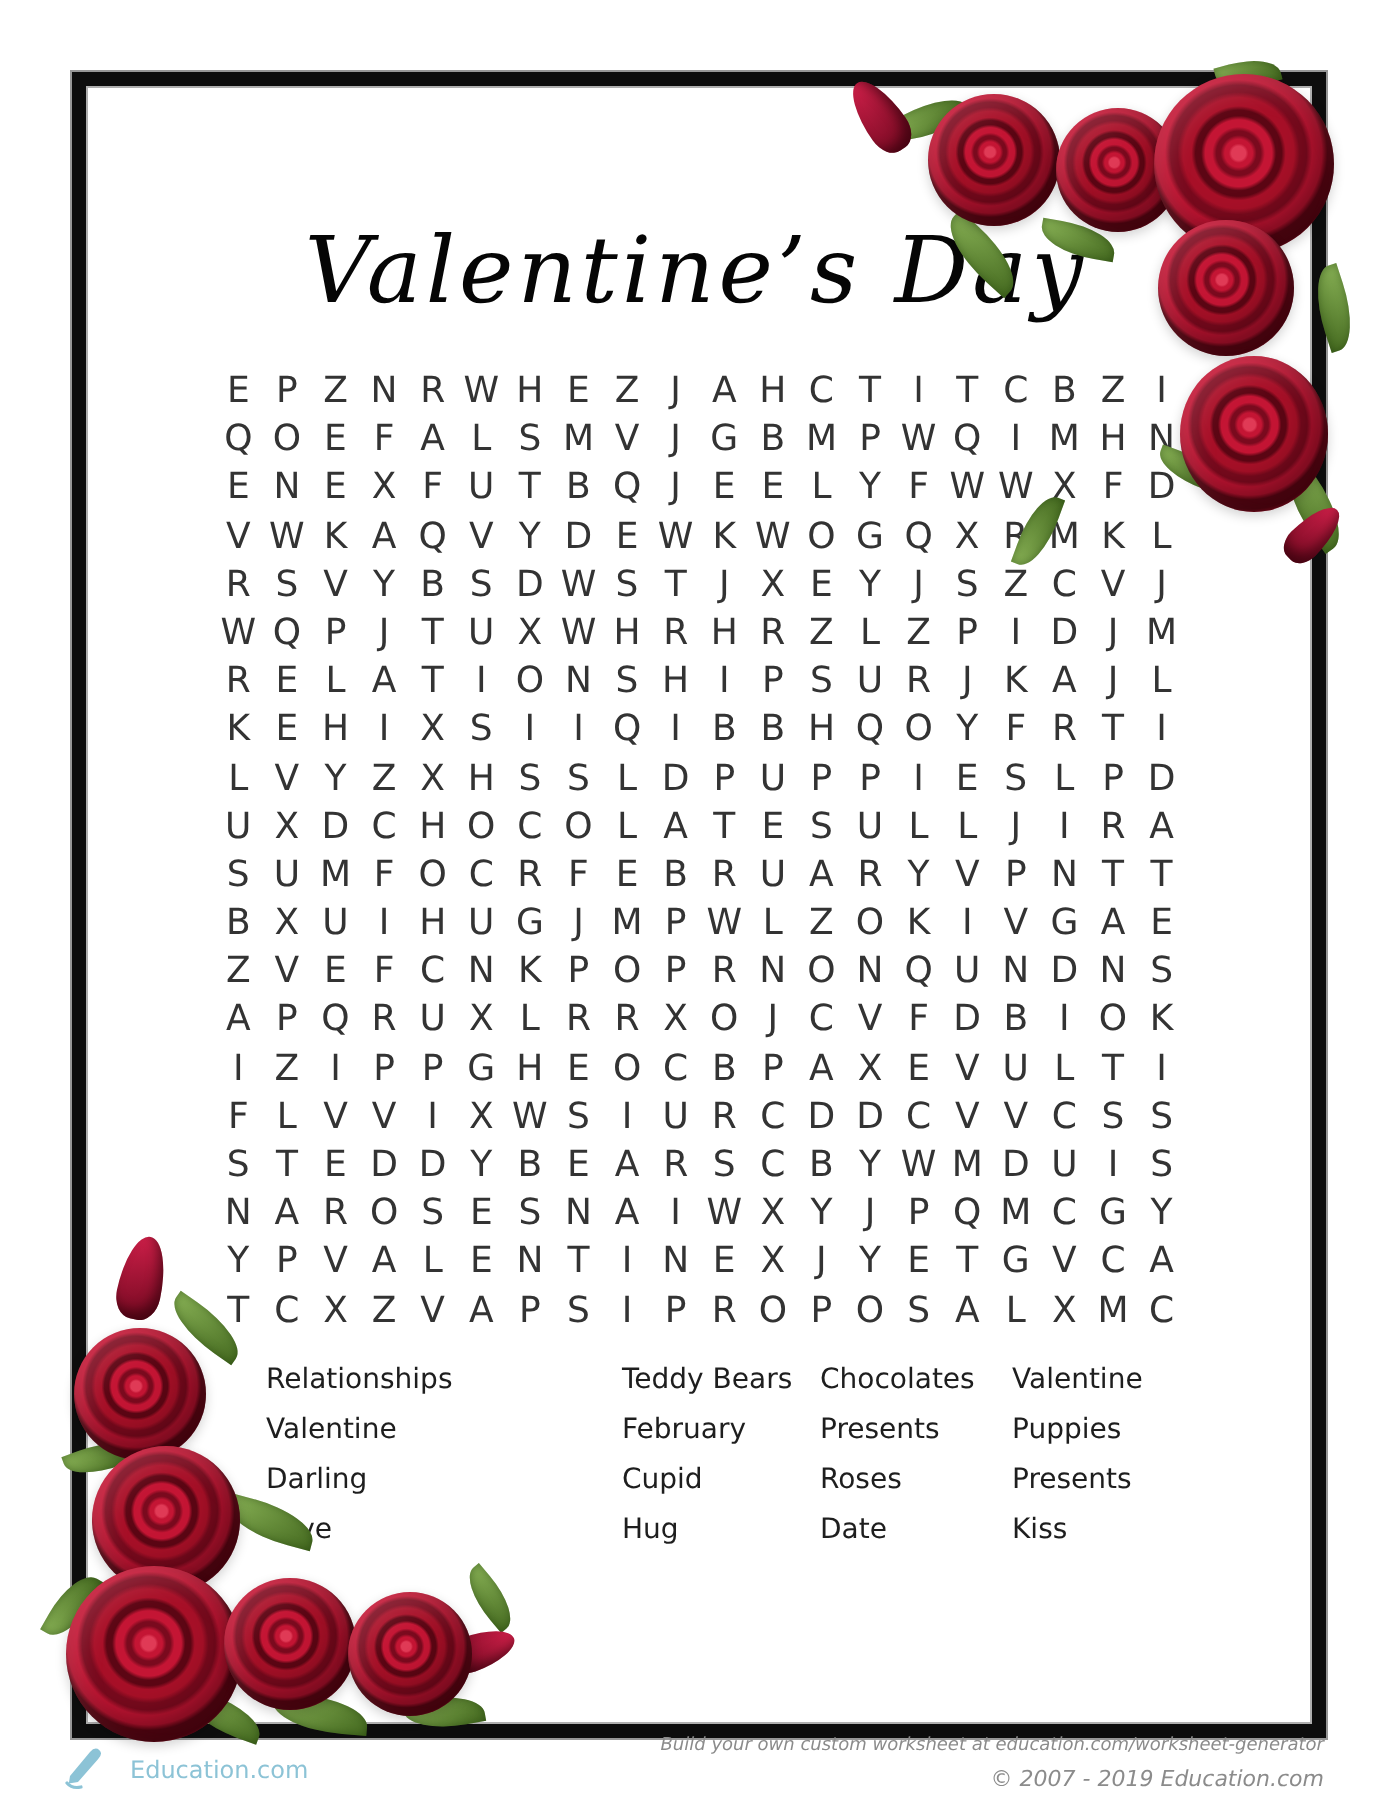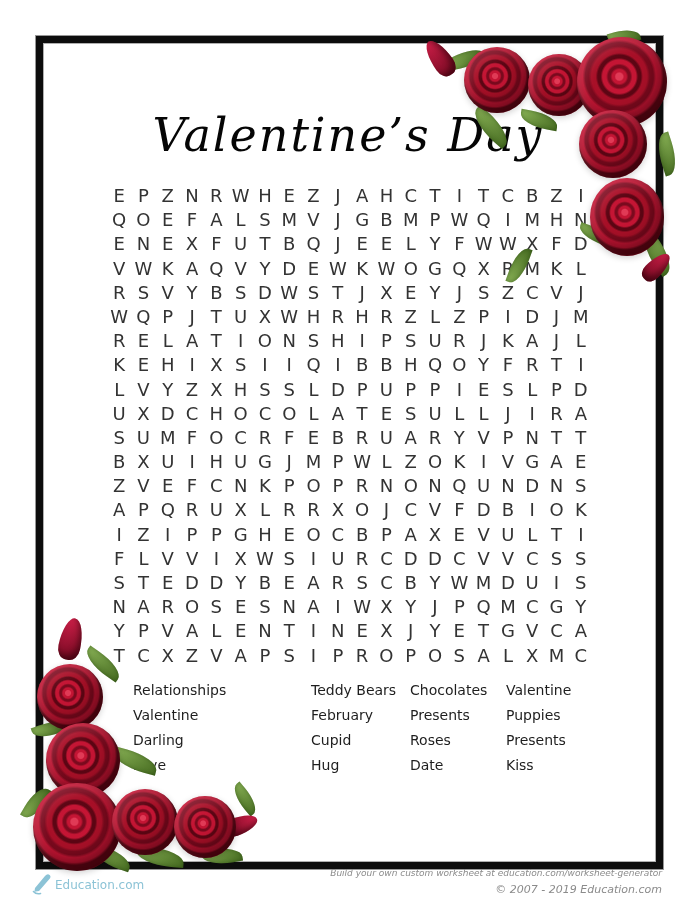--- a/index.html
+++ b/index.html
@@ -48,21 +48,21 @@
                inset 6px 8px 12px rgba(255,190,200,.18),
                0 2px 6px rgba(0,0,0,.18);}
   .leaf{position:absolute;background:linear-gradient(135deg,#8ab357,var(--leaf-dark));
         border-radius:0 75% 0 75%;z-index:4;box-shadow:inset 0 0 4px rgba(30,60,10,.5);}
   .bud{position:absolute;background:linear-gradient(165deg,#d0204a,#70081f);
        border-radius:50% 50% 42% 42% / 70% 70% 30% 30%;z-index:5;
        box-shadow:inset -3px -4px 6px rgba(40,0,8,.6);}
 
   
   .footer-left{position:absolute;left:30px;top:871px;display:flex;align-items:center;z-index:3;}
-  .footer-left .brand-text{font-size:12px;color:var(--brand-blue);margin-left:1px;}
+  .footer-left .brand-text{font-size:12px;color:var(--brand-blue);margin-left:11px;}
   .footer-right{position:absolute;right:34px;top:868px;text-align:right;z-index:3;font-style:italic;}
   .footer-right .build-line{font-size:9px;color:var(--footer-gray);}
   .footer-right .copyright-line{font-size:11px;color:var(--footer-gray);margin-top:5px;}
 </style>
 </head>
 <body>
 
 <div class="page">
 
   <div class="frame"></div>

